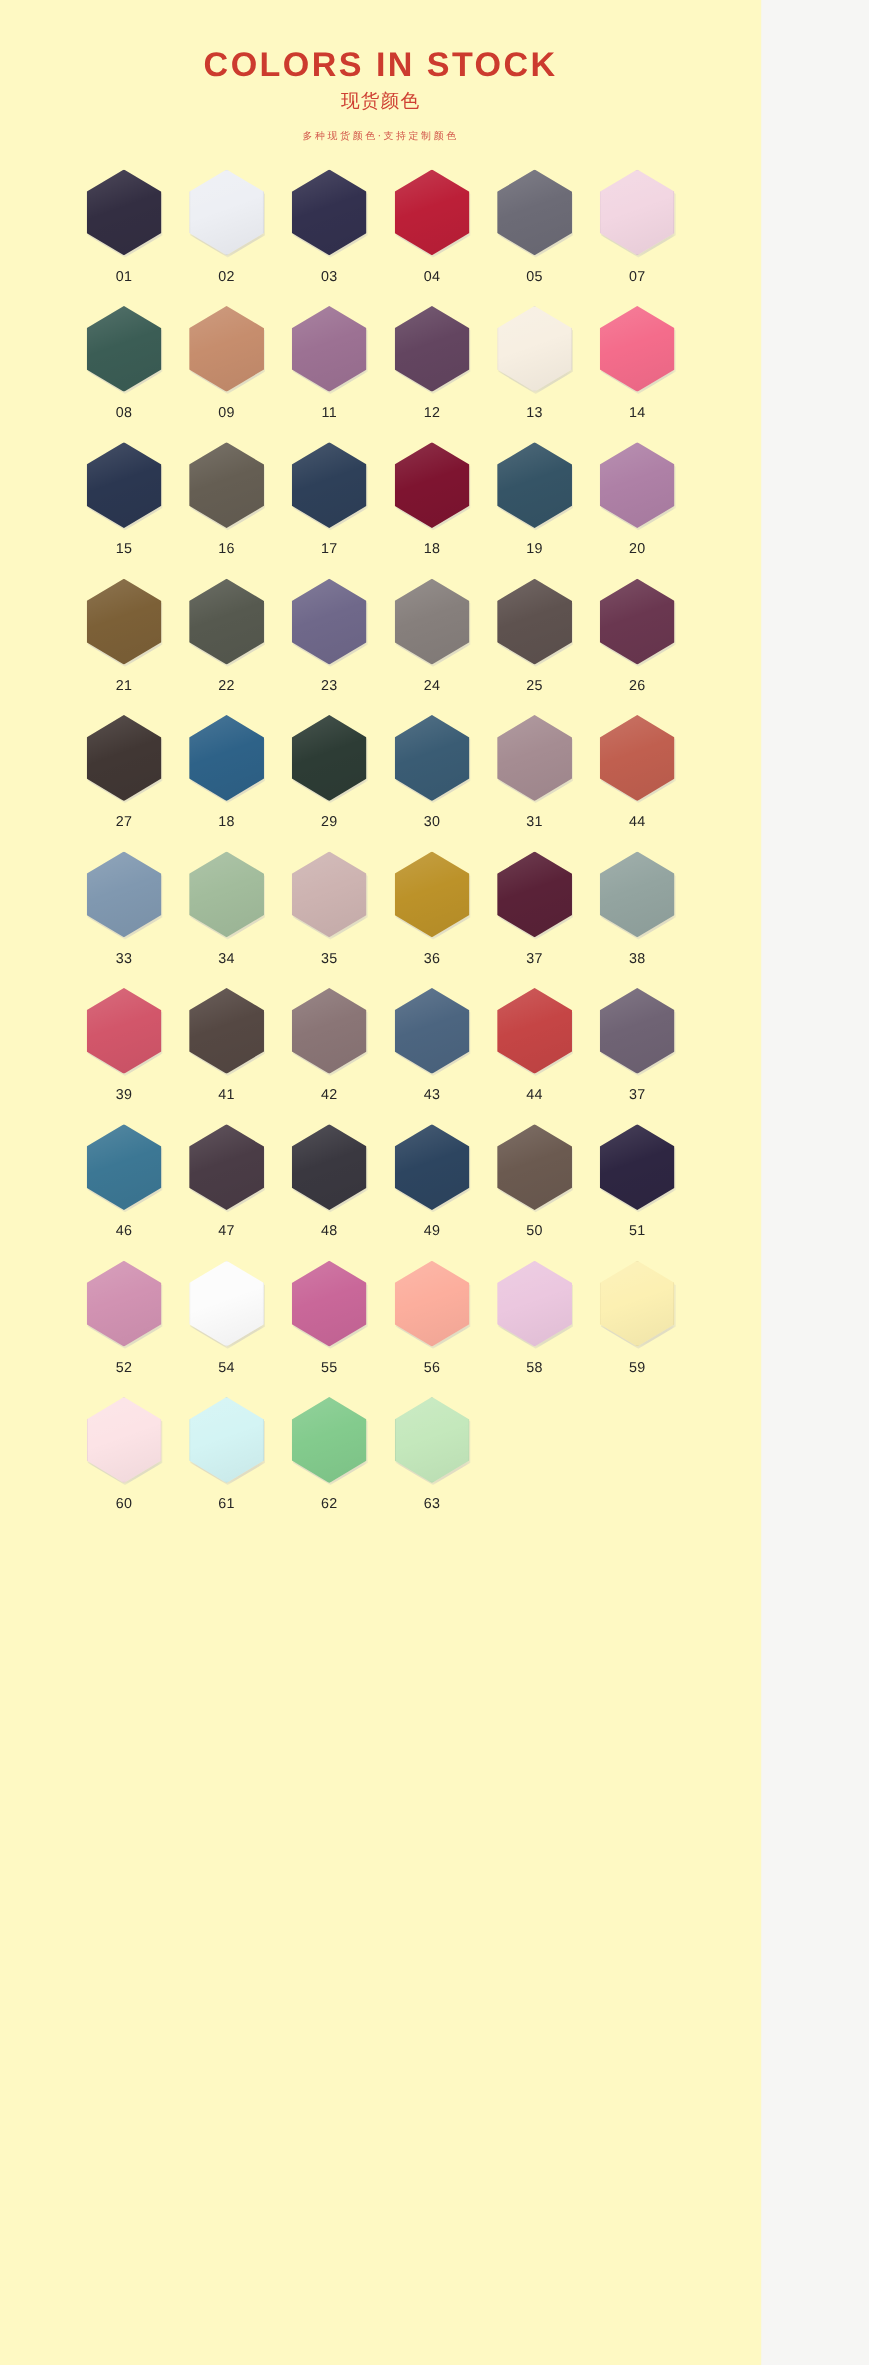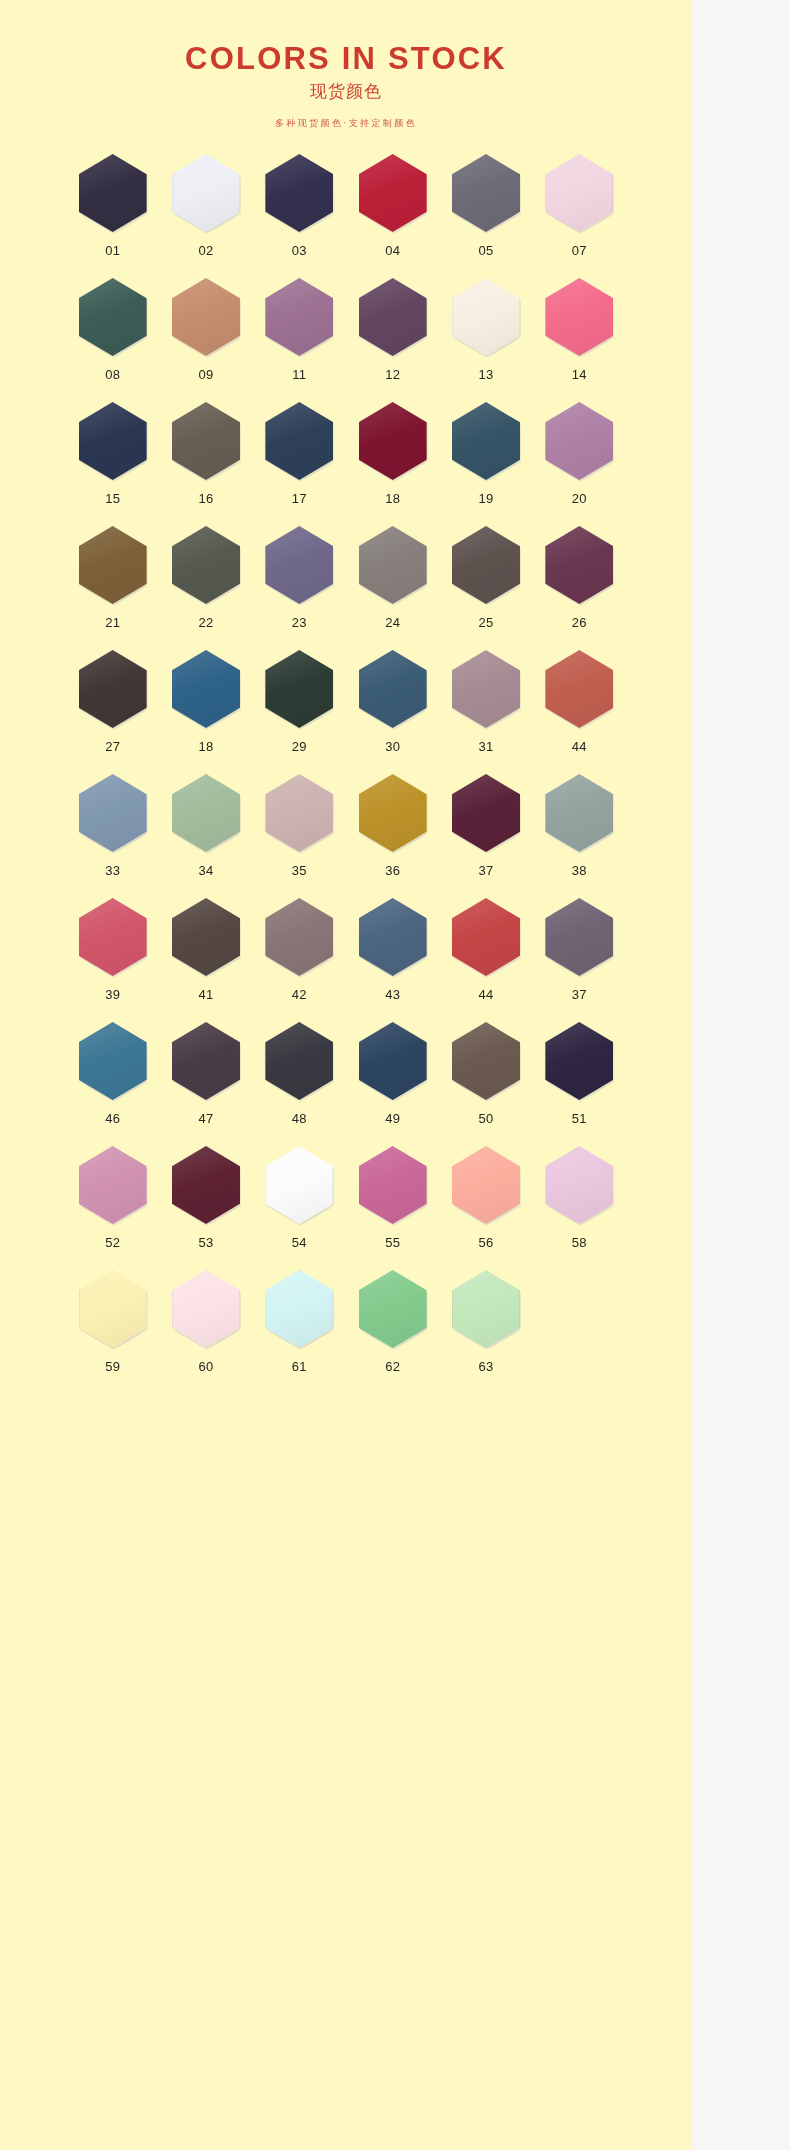--- a/index.html
+++ b/index.html
@@ -464,27 +464,20 @@
       <div class="cell">
         <div class="hex-wrap">
           <div class="hex-shadow"></div>
           <div class="hex" style="background: rgb(209, 146, 178);"></div>
         </div>
         <div class="cell-label">52</div>
       </div>
       <div class="cell">
         <div class="hex-wrap">
           <div class="hex-shadow"></div>
-          <div class="hex" style="background: rgb(94, 34, 51);"></div>
-        </div>
-        <div class="cell-label">53</div>
-      </div>
-      <div class="cell">
-        <div class="hex-wrap">
-          <div class="hex-shadow"></div>
           <div class="hex light" style="background: rgb(252, 252, 252);"></div>
         </div>
         <div class="cell-label">54</div>
       </div>
       <div class="cell">
         <div class="hex-wrap">
           <div class="hex-shadow"></div>
           <div class="hex" style="background: rgb(201, 103, 153);"></div>
         </div>
         <div class="cell-label">55</div>

